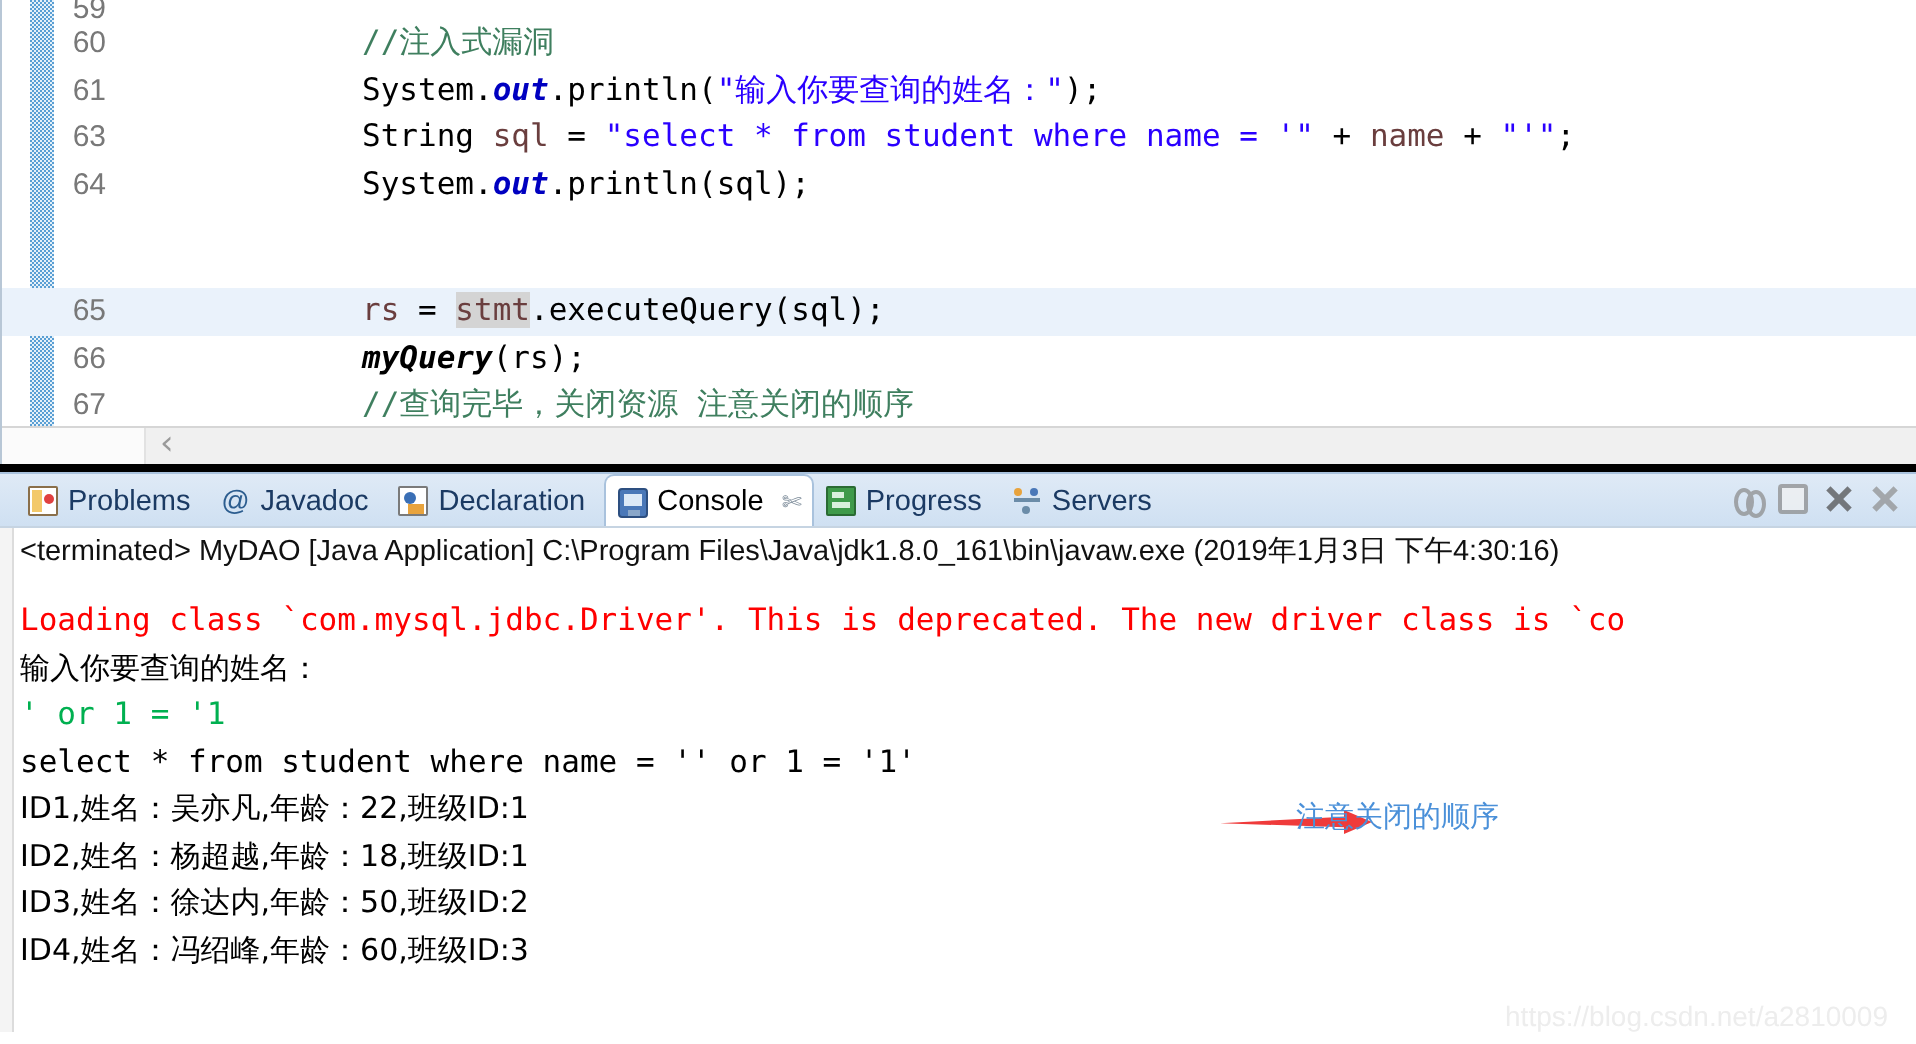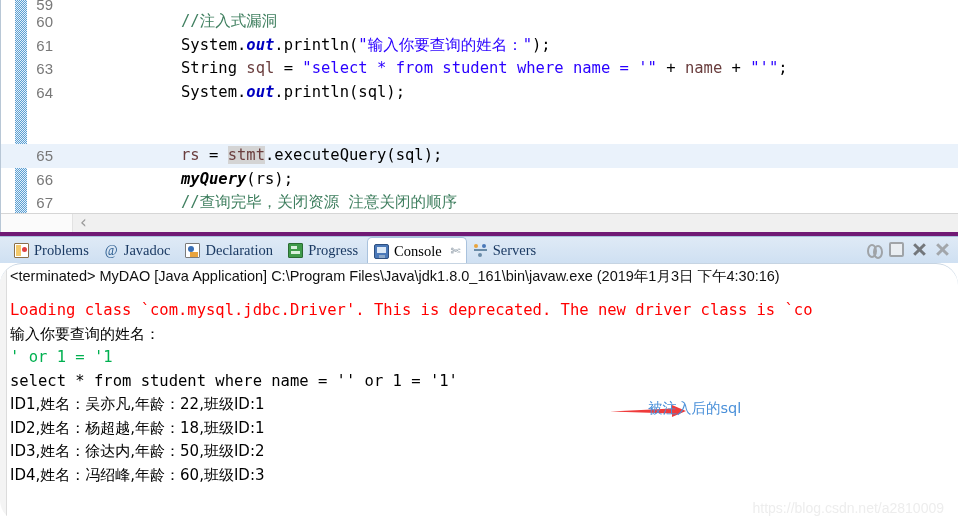--- a/index.html
+++ b/index.html
@@ -3,21 +3,21 @@
 <meta charset="utf-8">
 <style>
   * { box-sizing: border-box; }
   html, body {
     margin: 0; padding: 0;
     width: 958px; height: 522px;
     overflow: hidden;
     background: #ffffff;
     font-family: "Liberation Sans", sans-serif;
   }
-  #app { position: relative; width: 958px; height: 516px; overflow: hidden; background: #701a75; }
+  #app { position: relative; width: 958px; height: 516px; overflow: hidden; background: #000000; }
 
   
   .editor {
     position: absolute; left: 0; top: 0; width: 958px; height: 232px;
     background: #ffffff;
     border-left: 1px solid #b8c7d6;
     overflow: hidden;
   }
   .editor-inner { position: relative; width: 100%; height: 100%; }
 
@@ -92,21 +92,20 @@
     background: linear-gradient(#dfeaf6, #cfe0f2);
     border-top: 1px solid #a9c2dd;
   }
   .tabs { position: absolute; left: 8px; top: 0; height: 27px; display: flex; align-items: flex-end; }
   .tab {
     display: flex; align-items: center; gap: 5px;
     height: 27px; padding: 0 9px 0 6px;
     font-size: 14.5px; color: #1b3a63;
     cursor: default;
     white-space: nowrap;
-    font-family: Liberation Serif, serif;
   }
   .tab.active {
     background: #ffffff;
     border: 1px solid #a9c2dd; border-bottom: none;
     border-radius: 5px 5px 0 0;
     color: #000;
     height: 27px;
     padding-right: 5px;
   }
   .tab .tclose { font-size: 12px; color: #7c8b99; margin-left: 4px; }
@@ -151,21 +150,20 @@
   }
   .tool-removeall::before { transform: rotate(45deg); }
   .tool-removeall::after  { transform: rotate(-45deg); }
 
   .console-body {
     position: relative;
     height: 259px;
     background: #ffffff;
     border-top: 1px solid #c6d4e2;
     overflow: hidden;
-    border-radius: 22px;
   }
   .console-left-rail {
     position: absolute; left: 0; top: 0; width: 7px; height: 100%;
     background: #f4f4f4; border-right: 1px solid #dcdcdc;
   }
   .console-content {
     position: absolute; left: 10px; top: 0; right: 0; top: 0;
     padding-top: 2px;
   }
   .cline {
@@ -244,28 +242,28 @@
             <span>Problems</span>
           </div>
           <div class="tab">
             <span class="tabicon ic-javadoc">@</span>
             <span>Javadoc</span>
           </div>
           <div class="tab">
             <span class="tabicon ic-decl"></span>
             <span>Declaration</span>
           </div>
-          <div class="tab">
-            <span class="tabicon ic-progress"></span>
-            <span>Progress</span>
-          </div>
           <div class="tab active">
             <span class="tabicon ic-console"></span>
             <span>Console</span>
             <span class="tclose">✄</span>
+          </div>
+          <div class="tab">
+            <span class="tabicon ic-progress"></span>
+            <span>Progress</span>
           </div>
           <div class="tab">
             <span class="tabicon ic-servers"></span>
             <span>Servers</span>
           </div>
         </div>
       <div class="tools" id="tools-host">
           <span class="tool tool-scrolllock" title="Scroll Lock"></span>
           <span class="tool tool-terminate" title="Terminate"></span>
           <span class="tool tool-remove" title="Remove Launch"></span>
@@ -289,15 +287,15 @@
           </div>
       </div>
     </div>
 
     <div class="watermark">https://blog.csdn.net/a2810009</div>
   </div>
 
   <svg class="annot-arrow" viewBox="0 0 112 14">
     <polygon id="arrow-shape" points="0,7.6 62,4.4 62,1 76,7 62,13 62,9.6" fill="#ef3b3b"></polygon>
   </svg>
-  <div class="annot-label" style="color: rgb(74, 144, 217);">被注入后的sql</div>
+  <div class="annot-label" style="color: rgb(74, 144, 217);">注意关闭的顺序</div>
 
 </div>
 
 </body></html>

